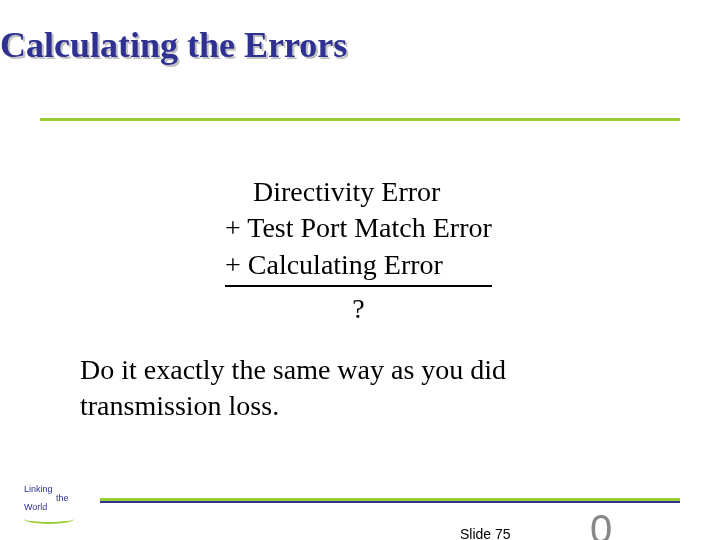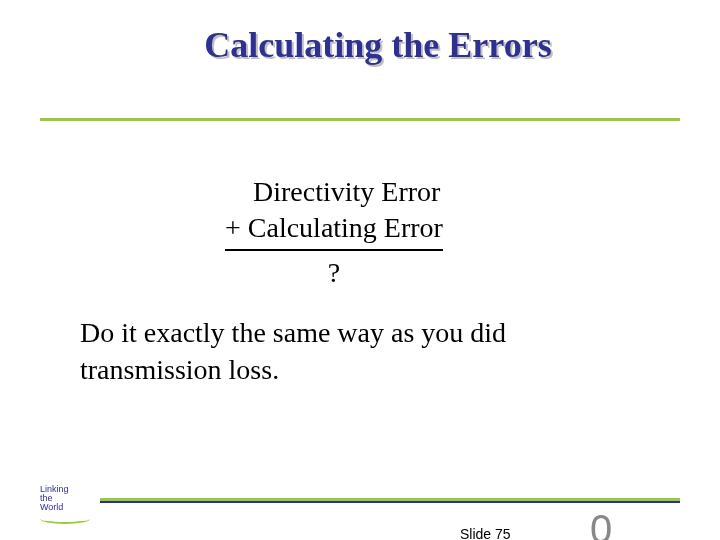--- a/index.html
+++ b/index.html
@@ -12,27 +12,26 @@
     color: #000000;
     overflow: hidden;
     position: relative;
   }
   .slide {
     width: 720px;
     height: 540px;
     position: relative;
   }
   .title {
-    text-align: center;
+    text-align: left;
     font-weight: bold;
     font-size: 36px;
     color: #2e3192;
     text-shadow: 2px 2px 0 #c0c0c0;
     margin-top: 24px;
-    margin-left: 36px;
   }
   .rule-top {
     position: absolute;
     left: 40px;
     right: 40px;
     top: 94px;
     height: 3px;
     background: #99cc33;
   }
   .content {
@@ -80,21 +79,21 @@
   .rule-bottom-blue {
     position: absolute;
     left: 60px;
     right: 0;
     top: 3px;
     height: 2px;
     background: #2e3192;
   }
   .logo {
     position: absolute;
-    left: 40px;
+    left: 24px;
     bottom: 40px;
     font-size: 9px;
     line-height: 1.0;
     color: #2e3192;
     font-family: Arial, sans-serif;
   }
   .logo .swoosh {
     display: block;
     width: 50px;
     height: 8px;
@@ -124,35 +123,36 @@
 
 <div class="slide">
 
   <div class="title">Calculating the Errors</div>
 
   <div class="rule-top"></div>
 
   <div class="content">
     <div class="addition-block">
       <div class="add-line" style="padding-left:28px;">Directivity Error</div>
+      <div class="add-line">+ Test Port Match Error</div>
       <div class="add-line">+ Calculating Error</div>
       <div class="sum-rule"></div>
       <div class="qmark">?</div>
     </div>
     <div class="body-text">Do it exactly the same way as you did transmission loss.</div>
   </div>
 
   <div class="rule-bottom-wrap">
     <div class="rule-bottom-green"></div>
     <div class="rule-bottom-blue"></div>
   </div>
 
   <div class="logo">
     <span>Linking</span><br>
-    <span style="">the</span><br>
+    <span style="margin-left:32px;">the</span><br>
     <span>World</span>
     <span class="swoosh"></span>
   </div>
 
   <div class="footer-slide">Slide 75</div>
   <div class="big-zero">0</div>
 
 </div>
 
 </body></html>

